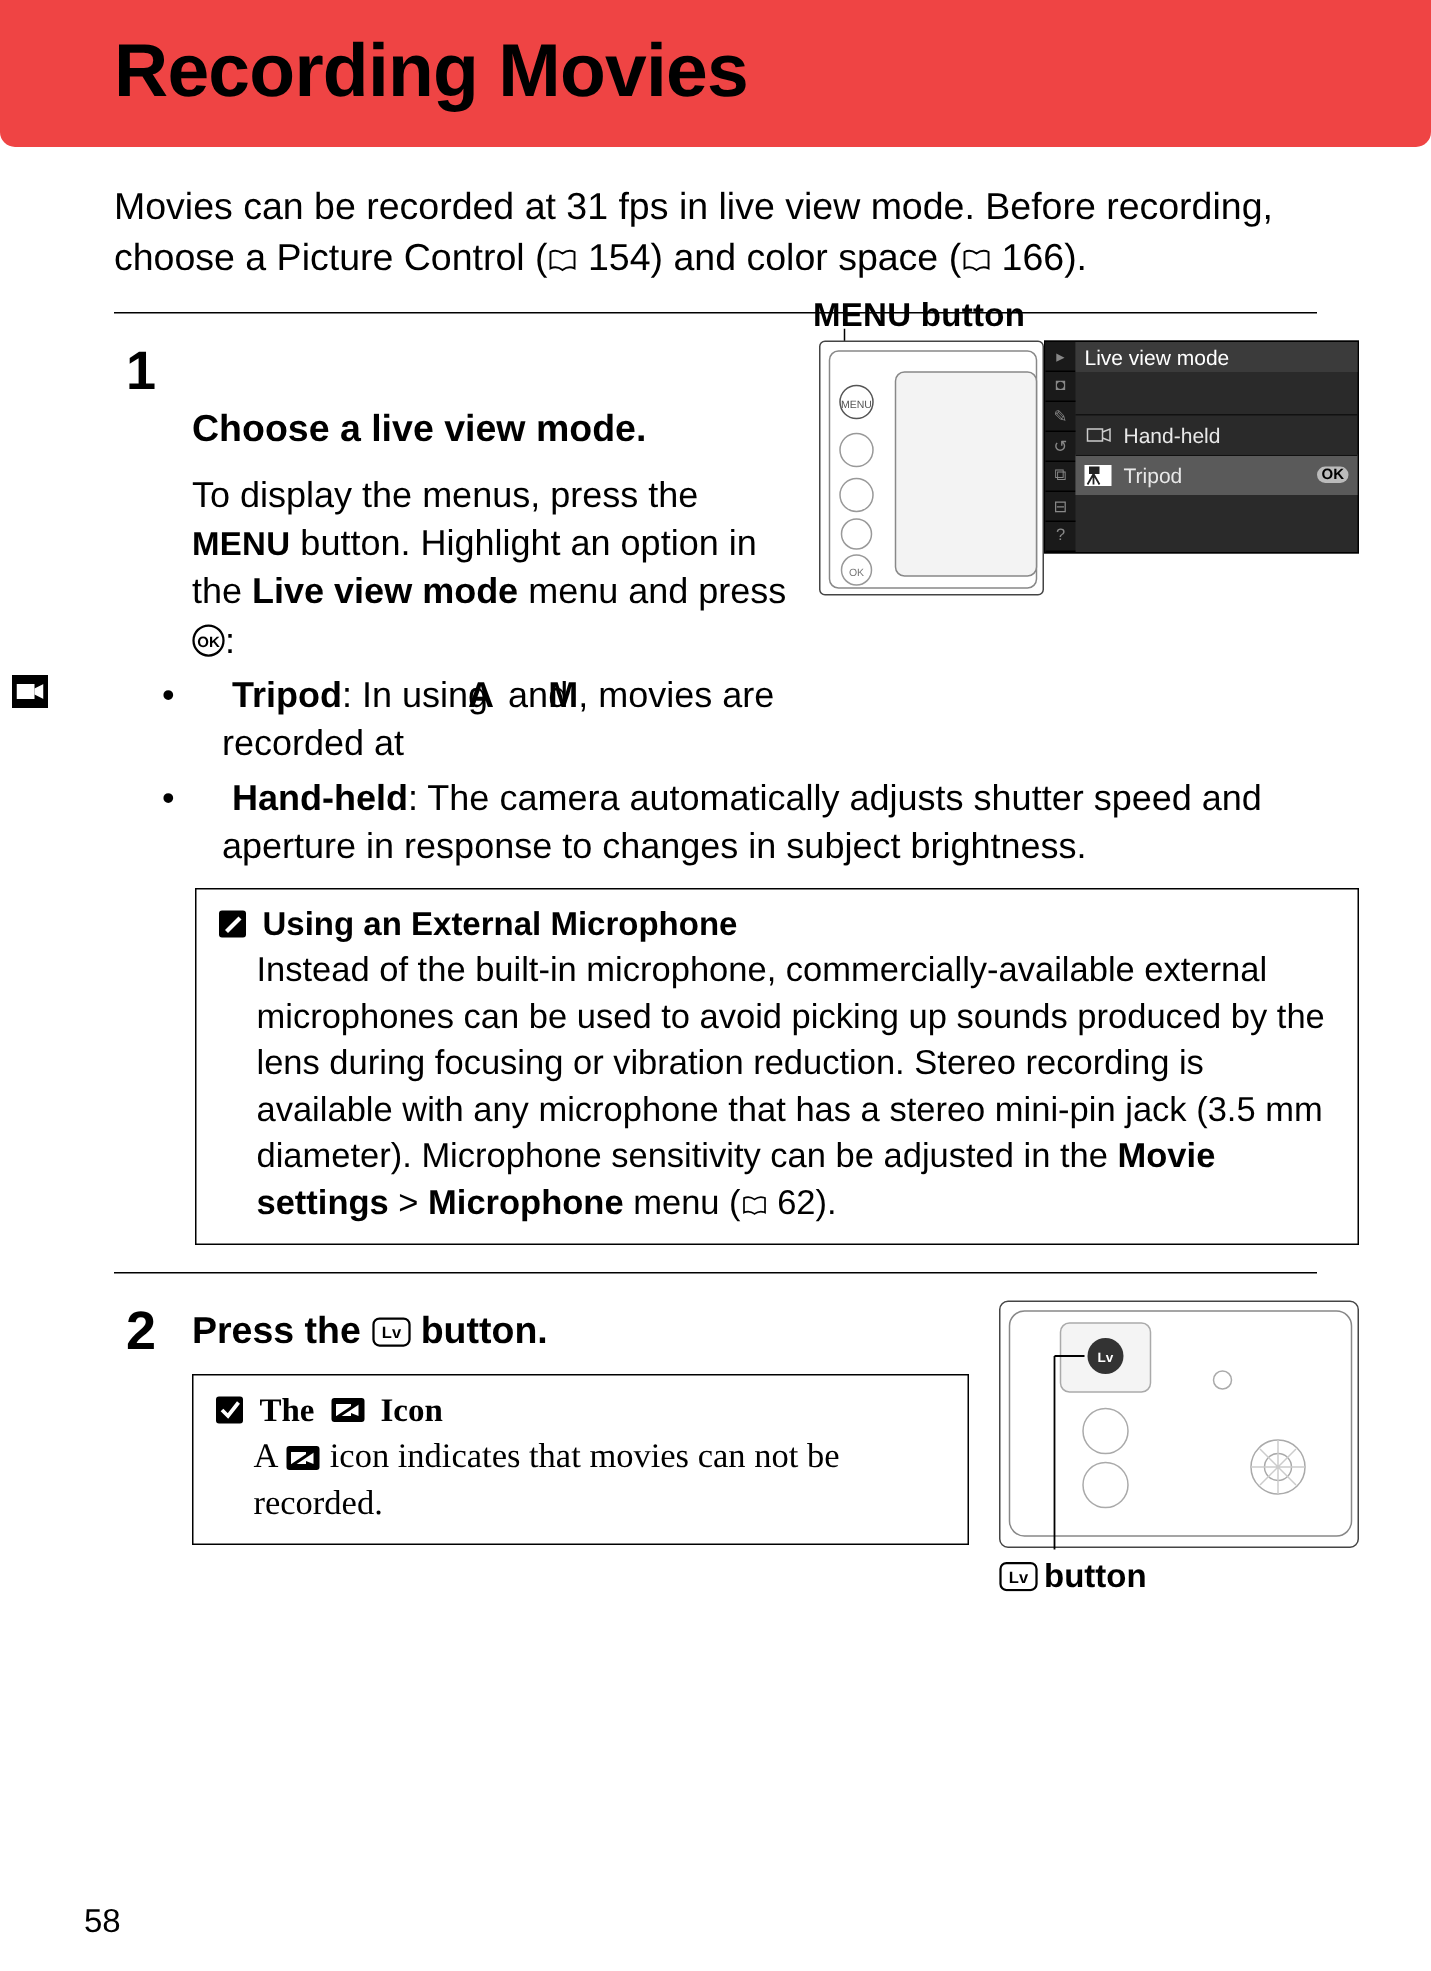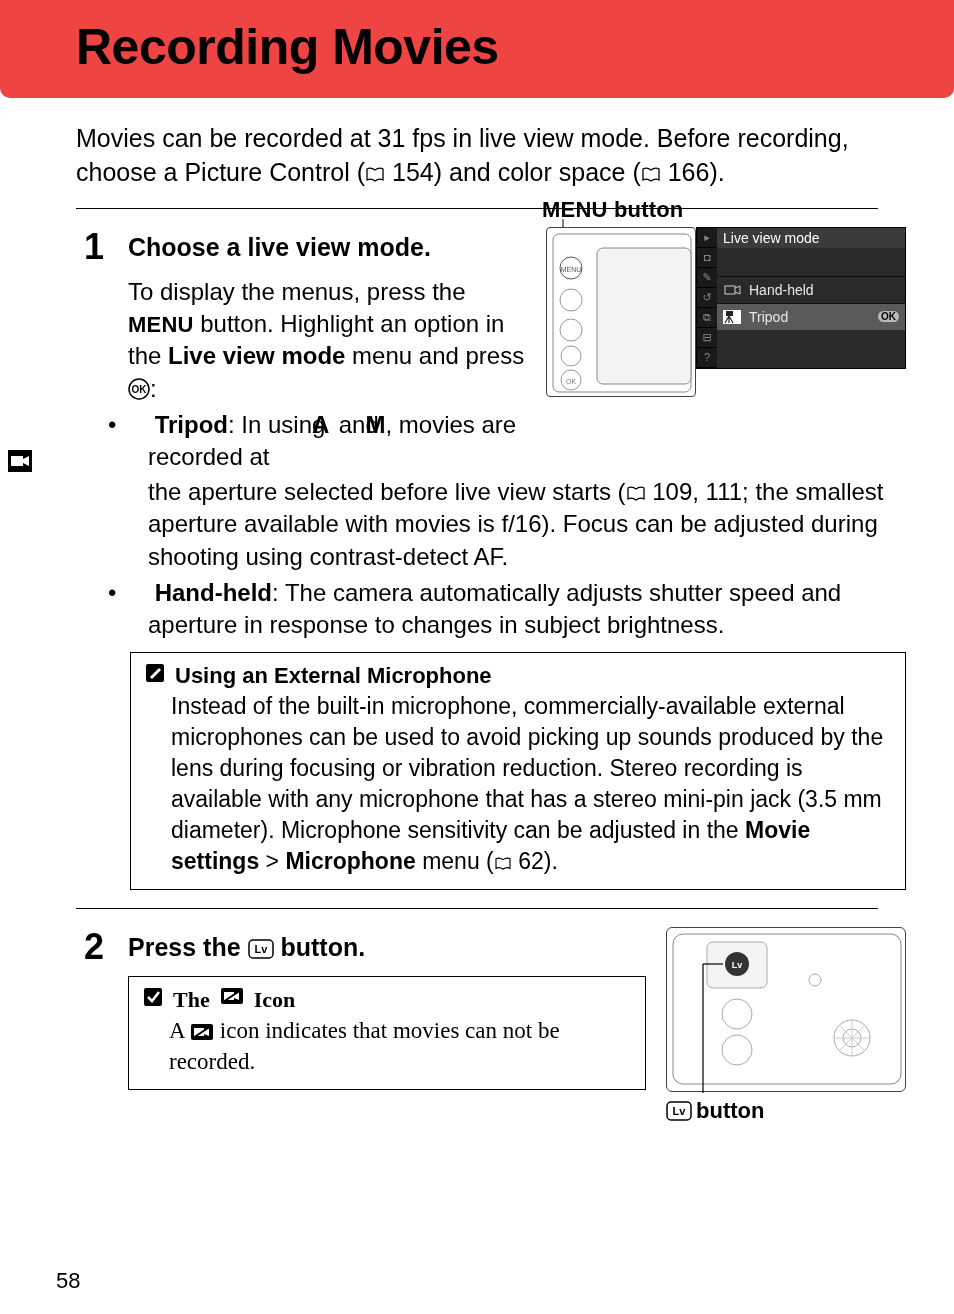--- a/index.html
+++ b/index.html
@@ -63,21 +63,21 @@
   }
   .step-text {
     font-size: 24px;
     line-height: 1.35;
   }
   .step1-row {
     display: flex;
     gap: 16px;
     align-items: flex-start;
   }
-  .step1-left { flex: 1; }
+  .step1-left { flex: 1; margin-top: 39px; }
   .callout-label {
     font-family: "Arial Narrow","Segoe UI",sans-serif;
     font-stretch: condensed;
     font-weight: 700;
     font-size: 22px;
     letter-spacing: 0.2px;
     text-align: center;
   }
   .bold { font-weight: 800; }
   ul.bullets {
@@ -101,21 +101,21 @@
   .glyph-mode {
     font-family: "Arial Narrow",sans-serif;
     font-weight: 700;
     display: inline-block;
   }
   .callout {
     border: 1.5px solid #000;
     margin: 10px 48px 10px 130px;
     padding: 10px 14px 12px;
   }
-  .callout-head { font-weight: 800; font-size: 22px; display:flex; gap:10px; }
+  .callout-head { font-weight: 800; font-size: 22px; display:flex; gap:10px; align-items:center;}
   .callout-body { font-size: 23px; line-height: 1.35; margin-top:2px;margin-left:26px;}
   .screenshot {
     display: flex;
     gap: 0;
     align-items: flex-start;
   }
   .camera-diagram {
     width: 150px;
     height: 170px;
     background:#fff;
@@ -276,27 +276,20 @@
                     <span class="ok-badge">OK</span>
                   </div>
                   <div style="height:28px;"></div>
                 </div>
               </div>
             </div>
           </div>
         </div>
       </div>
 
-      <div class="step-text" style="margin-top:2px; padding-left:20px;">
-        the aperture selected before live view starts (<span class="icon-ref">
-            <svg width="20" height="16" viewBox="0 0 20 16">
-              <path d="M2 2 Q6 0 10 3 Q14 0 18 2 L18 13 Q14 11 10 14 Q6 11 2 13 Z" fill="none" stroke="#000" stroke-width="1.3"></path>
-            </svg>
-          </span> <span>109, 111</span><span>; the smallest aperture available with movies is f/16).  Focus can be adjusted during shooting using contrast-detect AF.</span>
-      </div>
       <ul class="bullets">
         <li>
           <span class="cond">Hand-held</span><span>: The camera automatically adjusts shutter speed and aperture in response to changes in subject brightness.</span>
         </li>
       </ul>
     </div>
   </div>
 
   <div class="callout">
     <div class="callout-head">

